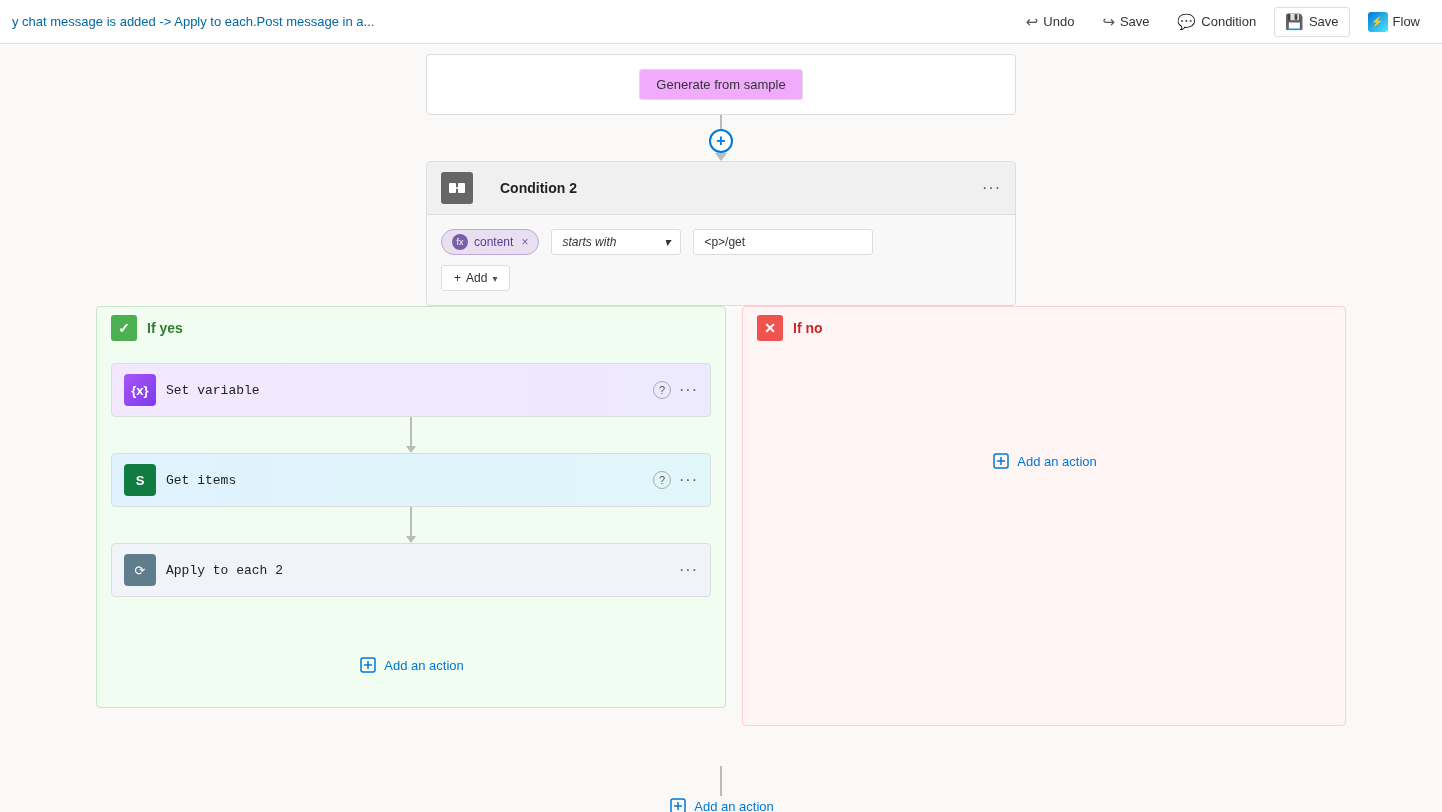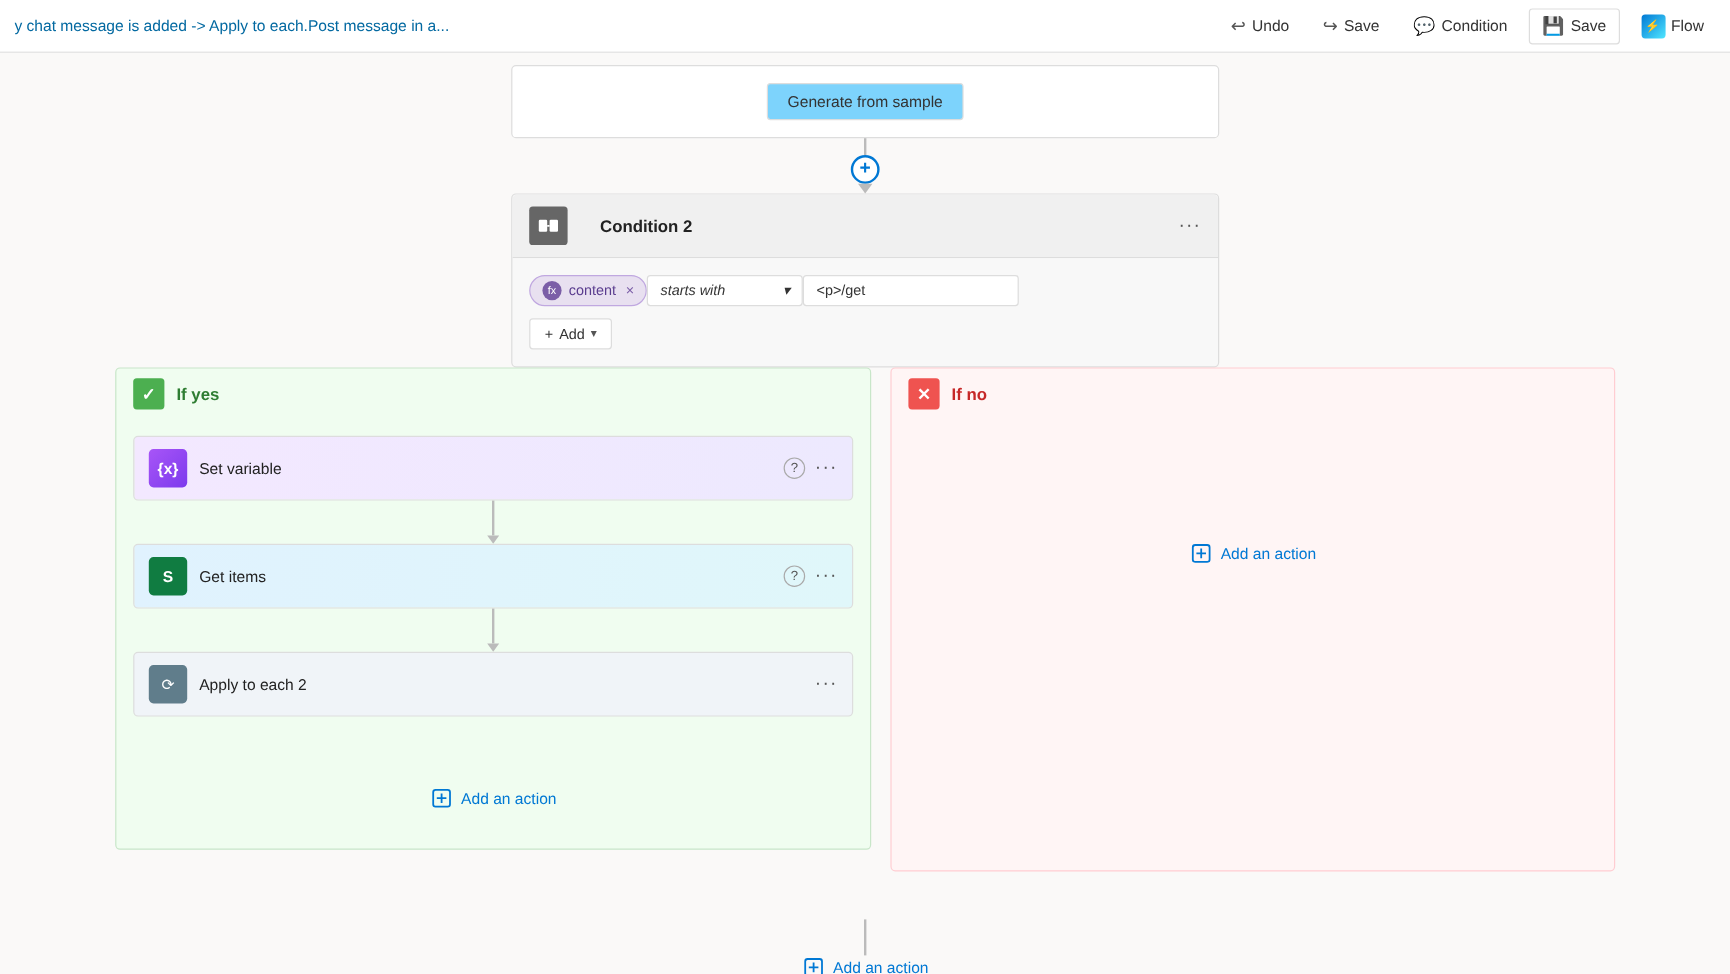--- a/index.html
+++ b/index.html
@@ -117,21 +117,21 @@
       background: #fff;
       border: 1px solid #ddd;
       border-radius: 4px;
       display: flex;
       align-items: center;
       justify-content: center;
       padding: 14px;
       margin-top: 10px;
     }
     .generate-btn {
-      background: #7dd3fc;
+      background: #f0abfc;
       border: 1px solid #ddd;
       border-radius: 3px;
       padding: 7px 16px;
       cursor: pointer;
       font-size: 13px;
       color: #333;
     }
 
     
     .connector {
@@ -215,21 +215,21 @@
     }
     .condition-body {
       padding: 14px;
       display: flex;
       flex-direction: column;
       gap: 10px;
     }
     .condition-row {
       display: flex;
       align-items: flex-end;
-      gap: 0;
+      gap: 12px;
     }
     .condition-chip {
       display: flex;
       align-items: center;
       gap: 6px;
       background: #e8e0f0;
       border: 1px solid #c0a8e0;
       border-radius: 16px;
       padding: 4px 10px;
       font-size: 12px;
@@ -419,20 +419,21 @@
       background: linear-gradient(to right, #e0f2fe, #e0f7fa);
     }
     .action-card-apply {
       background: #f0f4f8;
     }
 
     .action-title {
       font-size: 13px;
       color: #222;
       font-weight: 500;
+      font-family: Liberation Mono, monospace;
     }
     .action-controls {
       display: flex;
       align-items: center;
       gap: 8px;
     }
     .action-help {
       width: 18px;
       height: 18px;
       border: 1px solid #aaa;

